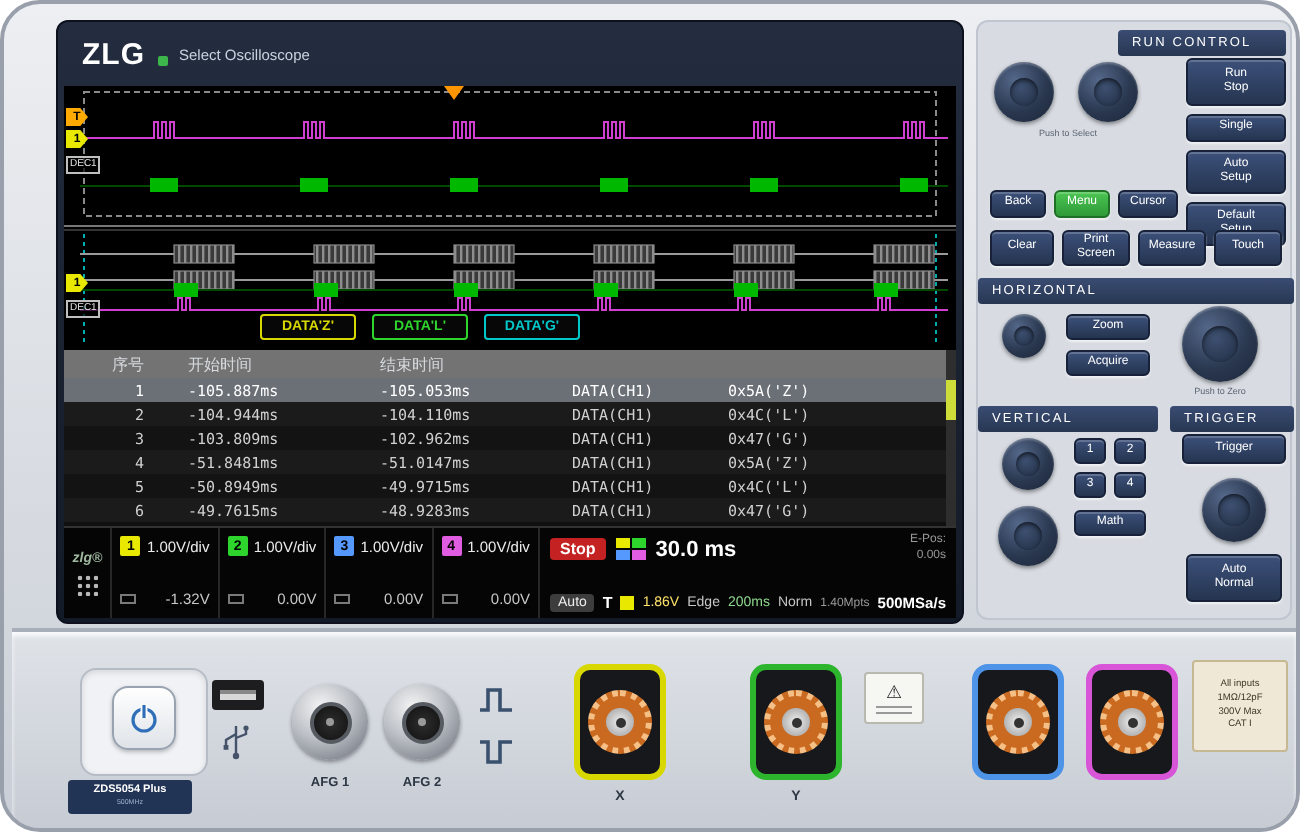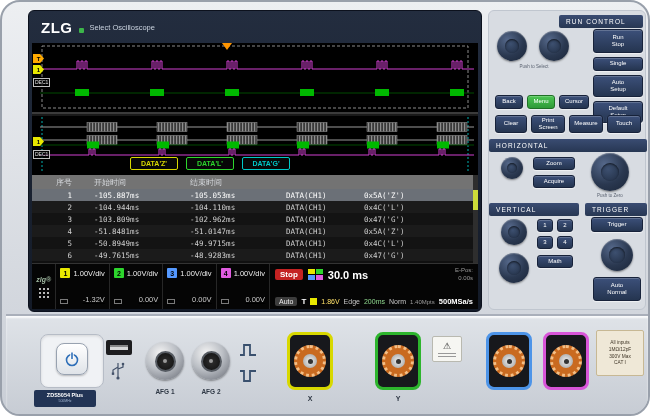--- a/index.html
+++ b/index.html
@@ -49,21 +49,21 @@
   .zlg-cell { width:28px; display:flex; flex-direction:column; align-items:center; justify-content:center; gap:4px; }
   .wm { font-size:7px; font-weight:bold; color:#9fb8a0; font-style:italic; }
   .grid-icon { width:11px; height:11px;
     background-image:radial-gradient(#b8b8b8 1px, transparent 1.3px); background-size:4px 4px; }
   .ch-box { width:62px; border-left:1px solid #272727; padding:4px 4px 5px 4px;
     display:flex; flex-direction:column; justify-content:space-between; }
   .ch-top { display:flex; align-items:center; gap:3px; }
   .badge { width:10px; height:10px; border-radius:1px; color:#000; font-size:7px; font-weight:bold;
     display:flex; align-items:center; justify-content:center; }
   .scale { font-size:7.5px; color:#ececec; }
-  .ch-bot { display:flex; align-items:flex-end; justify-content:space-between;text-decoration:underline; }
+  .ch-bot { display:flex; align-items:center; justify-content:space-between;text-decoration:underline; }
   .coup { width:8px; height:5px; border:1px solid #7a7a7a; }
   .off { font-size:7.5px; color:#c8c8c8; }
   .right-cell { flex:1; border-left:1px solid #272727; display:flex; flex-direction:column;
     justify-content:space-between; padding:3px 5px; }
   .r1 { display:flex; align-items:center; gap:5px; }
   .stop { background:#c42222; color:#fff; font-size:8px; font-weight:bold; padding:1px 5px; border-radius:2px; }
   .minis { display:grid; grid-template-columns:7px 7px; gap:1px; }
   .minis span { width:7px; height:5px; display:block; }
   .hscale { font-size:11px; font-weight:bold; color:#fff; }
   .epos { margin-left:auto; text-align:right; font-size:6px; color:#999; line-height:1.25; }

